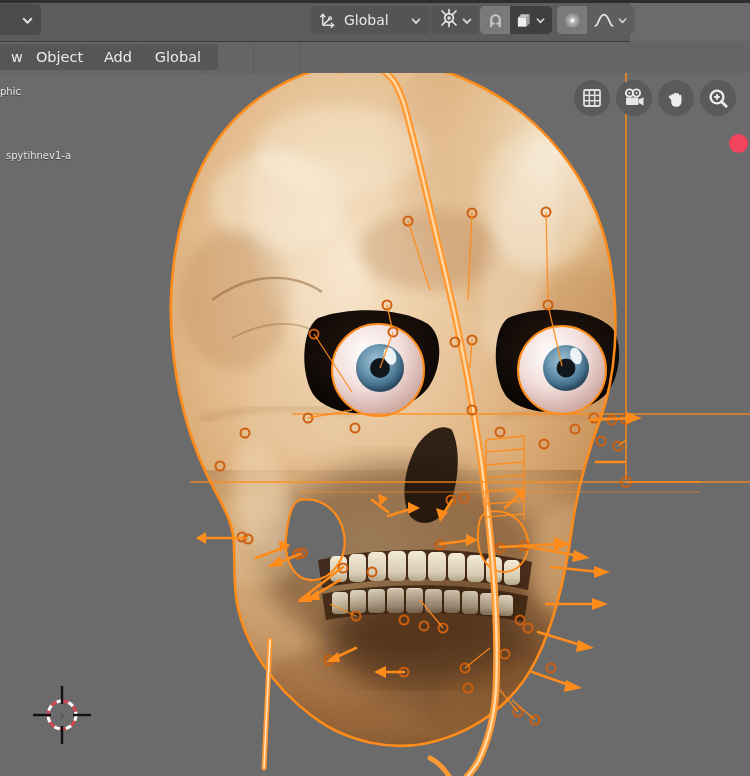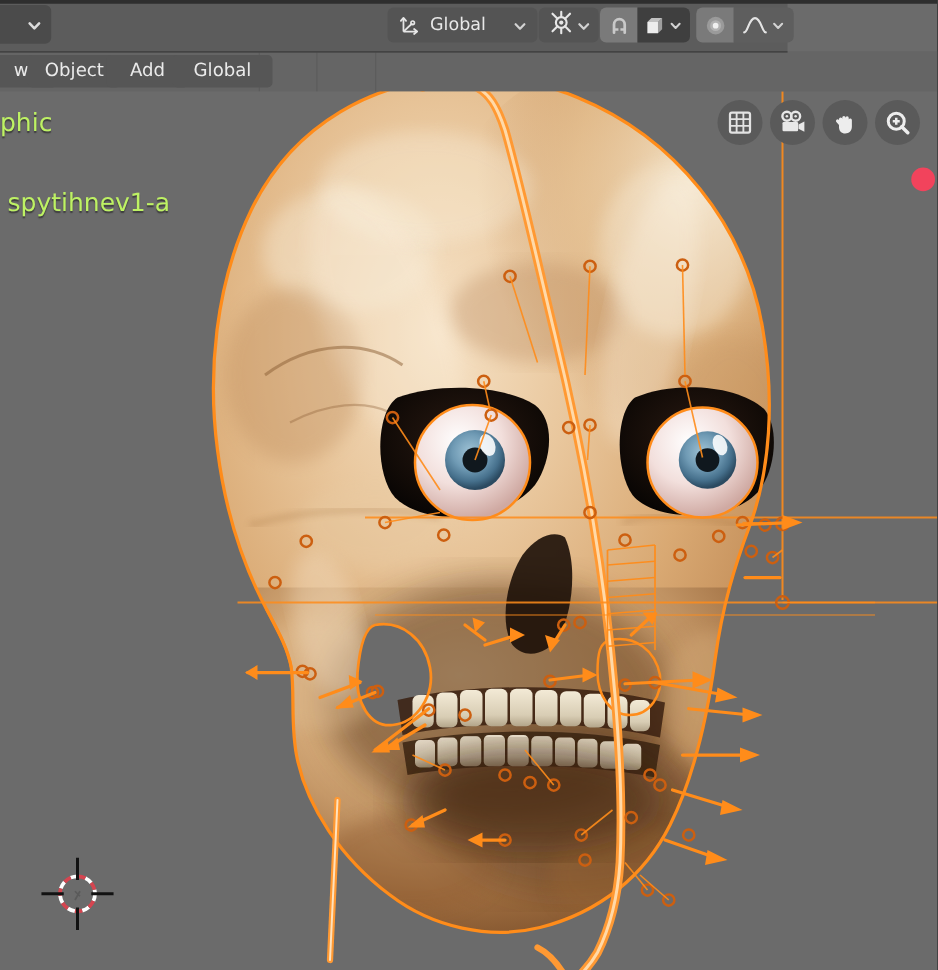--- a/index.html
+++ b/index.html
@@ -30,21 +30,21 @@
 
   
   .menubar{position:absolute;left:0;top:41px;width:750px;height:32px;
            background:#656565;z-index:38;}
   .menubar .divider{position:absolute;top:0;width:1px;height:32px;background:#5c5c5c;}
   .menu-item{position:absolute;top:3px;height:26px;display:flex;align-items:center;
              justify-content:center;background:#565656;border-radius:4px;
              color:#eaeaea;font-size:14.5px;padding:0 9px;white-space:nowrap;}
 
   
-  .vp-text{position:absolute;left:0;color:#bef264;font-size:20px;
+  .vp-text{position:absolute;left:0;color:#e5e5e5;font-size:10px;
            text-shadow:0 1px 1px rgba(0,0,0,.45);z-index:30;white-space:nowrap;text-align:right;}
 
   
   .viewport{position:absolute;left:0;top:73px;width:750px;height:703px;
             background:#6b6b6b;overflow:hidden;}
 
   
   .gizmos{position:absolute;right:14px;top:80px;display:flex;gap:6px;z-index:35;}
   .giz{width:36px;height:36px;border-radius:50%;background:#5a5a5a;
        display:flex;align-items:center;justify-content:center;}

